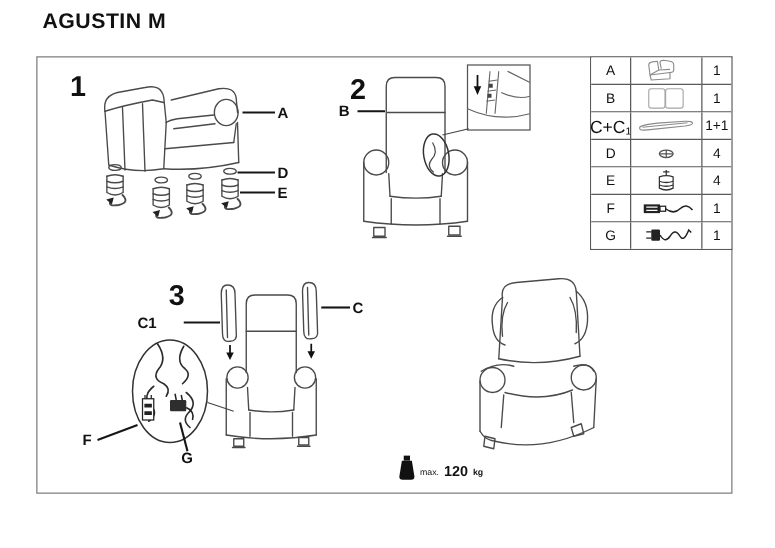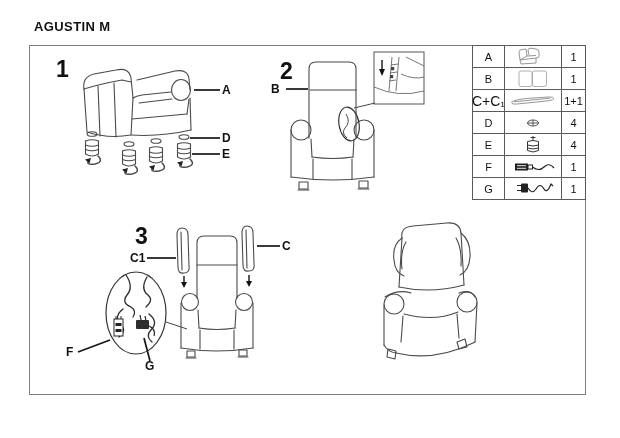--- a/index.html
+++ b/index.html
@@ -1,21 +1,21 @@
 <!DOCTYPE html>
 <html><head>
 <meta charset="utf-8">
 <style>
   html,body{margin:0;padding:0;}
   body{
     width:620px;height:438px;background:#ffffff;position:relative;overflow:hidden;
     font-family:"Liberation Sans",sans-serif;color:#111;
   }
   .doc-title{
-    position:absolute;left:34px;top:19px;font-size:13px;font-weight:bold;letter-spacing:.4px;
+    position:absolute;left:34px;top:7px;font-size:17px;font-weight:bold;letter-spacing:.4px;
   }
   .main-box{
     position:absolute;left:29px;top:45px;width:555px;height:348px;
     border:1px solid #7e7e7e;background:#fff;
   }
   .art{position:absolute;left:0;top:0;}
   .lbl{position:absolute;font-weight:bold;line-height:1;}
   .fig-num{font-size:23px;}
   .callout{font-size:12px;}
   
@@ -232,25 +232,34 @@
   </svg>
 
   <span class="lbl fig-num" style="left:26px;top:12px">1</span>
   <span class="lbl fig-num" style="left:250px;top:14px">2</span>
   <span class="lbl fig-num" style="left:105px;top:179px">3</span>
 
   <span class="lbl callout" style="left:192px;top:38px">A</span>
   <span class="lbl callout" style="left:192px;top:86px">D</span>
   <span class="lbl callout" style="left:192px;top:102px">E</span>
   <span class="lbl callout" style="left:241px;top:37px">B</span>
-  <span class="lbl callout" style="left:100px;top:206px">C1</span>
+  <span class="lbl callout" style="left:80px;top:206px">C1</span>
   <span class="lbl callout" style="left:252px;top:194px">C</span>
   <span class="lbl callout" style="left:36px;top:300px">F</span>
   <span class="lbl callout" style="left:115px;top:314px">G</span>
 
+  <div class="weight">
+    <svg width="13" height="21" viewBox="0 0 13 21">
+      <rect x="4" y="0.5" width="5" height="4" fill="#111"></rect>
+      <path d="M2.5,4.5 L10.5,4.5 L12.5,17 Q12.8,19.8 9.8,19.8 L3.2,19.8 Q0.2,19.8 0.5,17 Z" fill="#111"></path>
+    </svg>
+    <span class="w-prefix">max.</span>
+    <span class="w-value">120</span>
+    <span class="w-unit">kg</span>
+  </div>
 
   <div class="parts-table">
     <div class="tcell">A</div>
     <div class="tcell">
       <svg width="55" height="20" viewBox="0 0 55 20">
           <g stroke="#8a8a8a" fill="none" stroke-width="0.9" stroke-linejoin="round">
         <path d="M14,13 L13,5 Q13,3 16,2.5 L20,2 L21,9 Z"></path>
         <path d="M23,8 L22,3 Q22,1.2 25,1.2 L30,2 Q33,2.5 33,5 L33,9 Q33,11 30,11"></path>
         <path d="M14,13 L30,11 L30,16 L15,17 Z"></path>
         <path d="M21,9 L30,8.5"></path>

